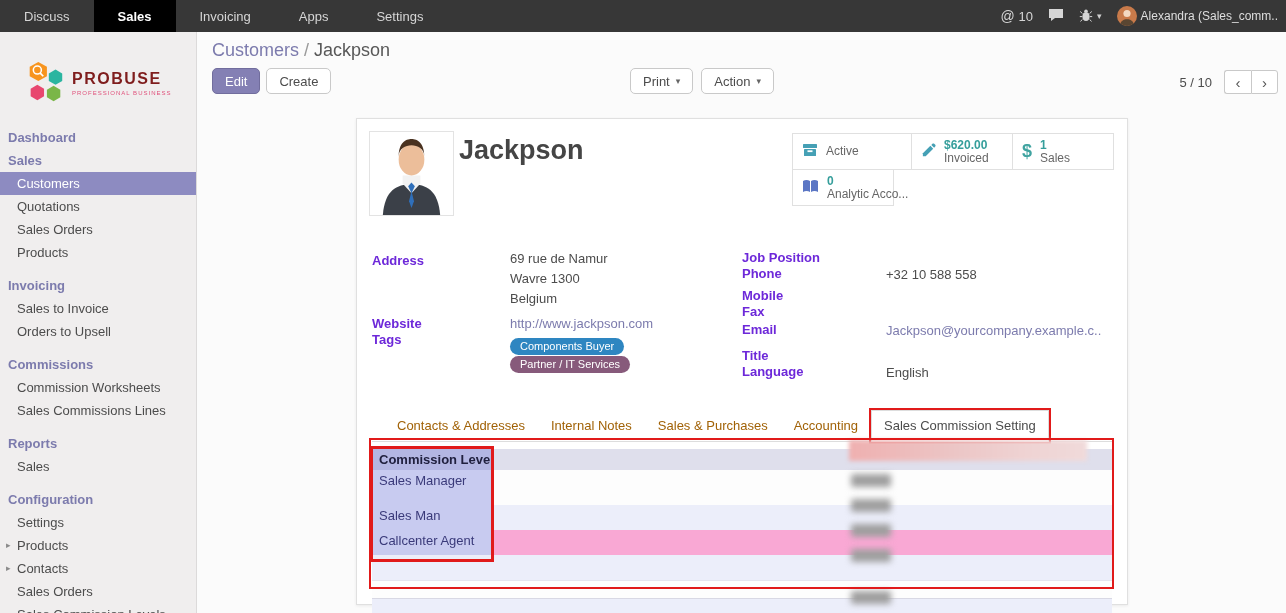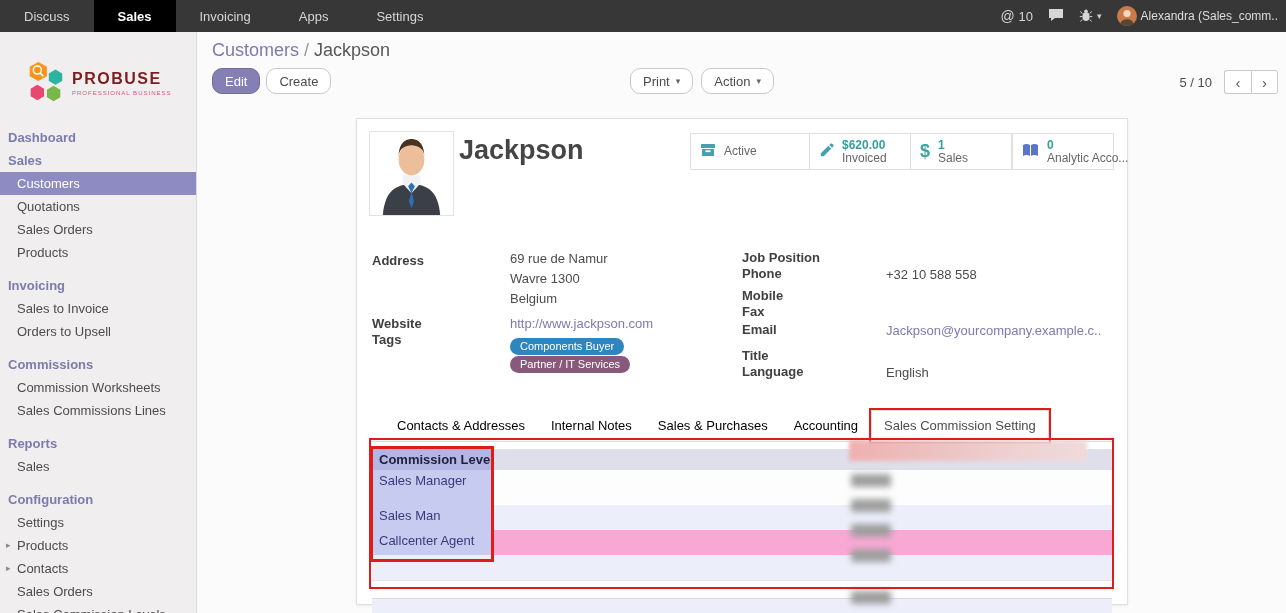--- a/index.html
+++ b/index.html
@@ -32,58 +32,58 @@
   .nav-item.active{background:#8d8bc1;color:#fff}
   .nav-item .exp{position:absolute;left:6px;top:6px;font-size:9px;color:#8a8a8a}
 
   
   .main{position:absolute;left:197px;top:32px;width:1089px;height:581px;background:#fbfbfb}
   .breadcrumb{position:absolute;left:15px;top:8px;font-size:18px}
   .breadcrumb .parent{color:#7c7bad;cursor:pointer}
   .breadcrumb .sep{color:#999;margin:0 5px}
   .breadcrumb .current{color:#585858}
   .cp-left{position:absolute;left:15px;top:36px;display:flex;gap:6px}
-  .btn{display:inline-flex;align-items:center;justify-content:center;height:26px;padding:0 12px;font-size:13px;border:1px solid #c9c9c9;border-radius:10px;background:#fff;color:#4c4c4c;cursor:pointer}
+  .btn{display:inline-flex;align-items:center;justify-content:center;height:26px;padding:0 12px;font-size:13px;border:1px solid #c9c9c9;border-radius:5px;background:#fff;color:#4c4c4c;cursor:pointer}
   .btn-primary{background:#8480b4;border-color:#716d9d;color:#fff}
   .cp-center{position:absolute;left:433px;top:36px;display:flex;gap:8px}
   .btn .dd-caret{margin-left:6px;font-size:9px;color:#666}
   .cp-pager{position:absolute;right:8px;top:38px;display:flex;align-items:center;gap:12px}
   .pager-count{font-size:13px;color:#4c4c4c}
   .pager-btns{display:flex}
   .pager-btn{width:27px;height:24px;border:1px solid #c9c9c9;background:#fff;display:flex;align-items:center;justify-content:center;font-size:15px;color:#555;cursor:pointer}
   .pager-btn.prev{border-radius:3px 0 0 3px;border-right:none}
   .pager-btn.next{border-radius:0 3px 3px 0}
 
   
   .card{position:absolute;left:159px;top:86px;width:772px;height:487px;background:#fff;border:1px solid #e0e0e0;box-shadow:0 1px 3px rgba(0,0,0,.07)}
   .avatar-box{position:absolute;left:12px;top:12px;width:85px;height:85px;border:1px solid #e3e3e3;background:#fff;overflow:hidden}
   .rec-name{position:absolute;left:102px;top:16px;font-size:27px;font-weight:bold;color:#454545}
 
-  .stats{position:absolute;right:13px;top:14px;display:flex;flex-direction:row;align-items:flex-end}
+  .stats{position:absolute;right:13px;top:14px;display:flex;flex-direction:column;align-items:flex-start}
   .stats-row{display:flex}
   .stat{display:flex;align-items:center;gap:8px;border:1px solid #e0e0e0;background:#fff;height:37px;padding:0 9px;cursor:pointer}
   .stat+.stat{margin-left:-1px}
   .stats-row+.stats-row{margin-top:-1px}
   .stat .txt{display:flex;flex-direction:column;line-height:13px}
   .stat .val{color:#359e9b;font-size:12px;font-weight:bold}
   .stat .lbl{color:#666;font-size:12px;white-space:nowrap}
   .stat.w-active{width:120px}
   .stat.w-std{width:102px}
   .dollar-glyph{font-size:18px;font-weight:bold;color:#3fa3a0}
 
-  .fld-label{position:absolute;font-weight:bold;color:#404040;font-size:13px;white-space:nowrap}
+  .fld-label{position:absolute;font-weight:bold;color:#6d28d9;font-size:13px;white-space:nowrap}
   .fld-value{position:absolute;color:#4c4c4c;font-size:13px;white-space:nowrap}
   .link{color:#7c7bad;cursor:pointer}
   .tagpill{position:absolute;display:inline-block;color:#fff;font-size:11px;padding:2px 10px 3px;border-radius:10px;white-space:nowrap}
   .tag-blue{background:#2e86c1}
   .tag-purple{background:#875a7b}
 
   
   .tabs{position:absolute;left:15px;right:15px;top:292px;height:31px;border-bottom:1px solid #ddd;padding-left:12px;display:flex;align-items:flex-end}
-  .tab{padding:7px 12px 8px;font-size:13px;color:#000000;cursor:pointer;border:1px solid transparent;margin-bottom:-1px;white-space:nowrap}
+  .tab{padding:7px 12px 8px;font-size:13px;color:#a16207;cursor:pointer;border:1px solid transparent;margin-bottom:-1px;white-space:nowrap}
   .tab.active{background:#fff;color:#4c4c4c;border-color:#ddd;border-bottom-color:#fff;outline:2px solid #e11a1a}
 
   
   .ctable{position:absolute;left:15px;top:330px;width:740px;font-size:13px}
   .trow{display:flex;align-items:stretch}
   .cell-name{width:120px;padding:3px 7px;white-space:nowrap;overflow:hidden}
   .chead{height:21px;background:#dfdfec}
   .chead .cell-name{background:#b3b6e3;color:#20203f;font-weight:bold}
   .r1{height:35px;background:#fdfdfd}
   .r2{height:25px;background:#eceefa}

